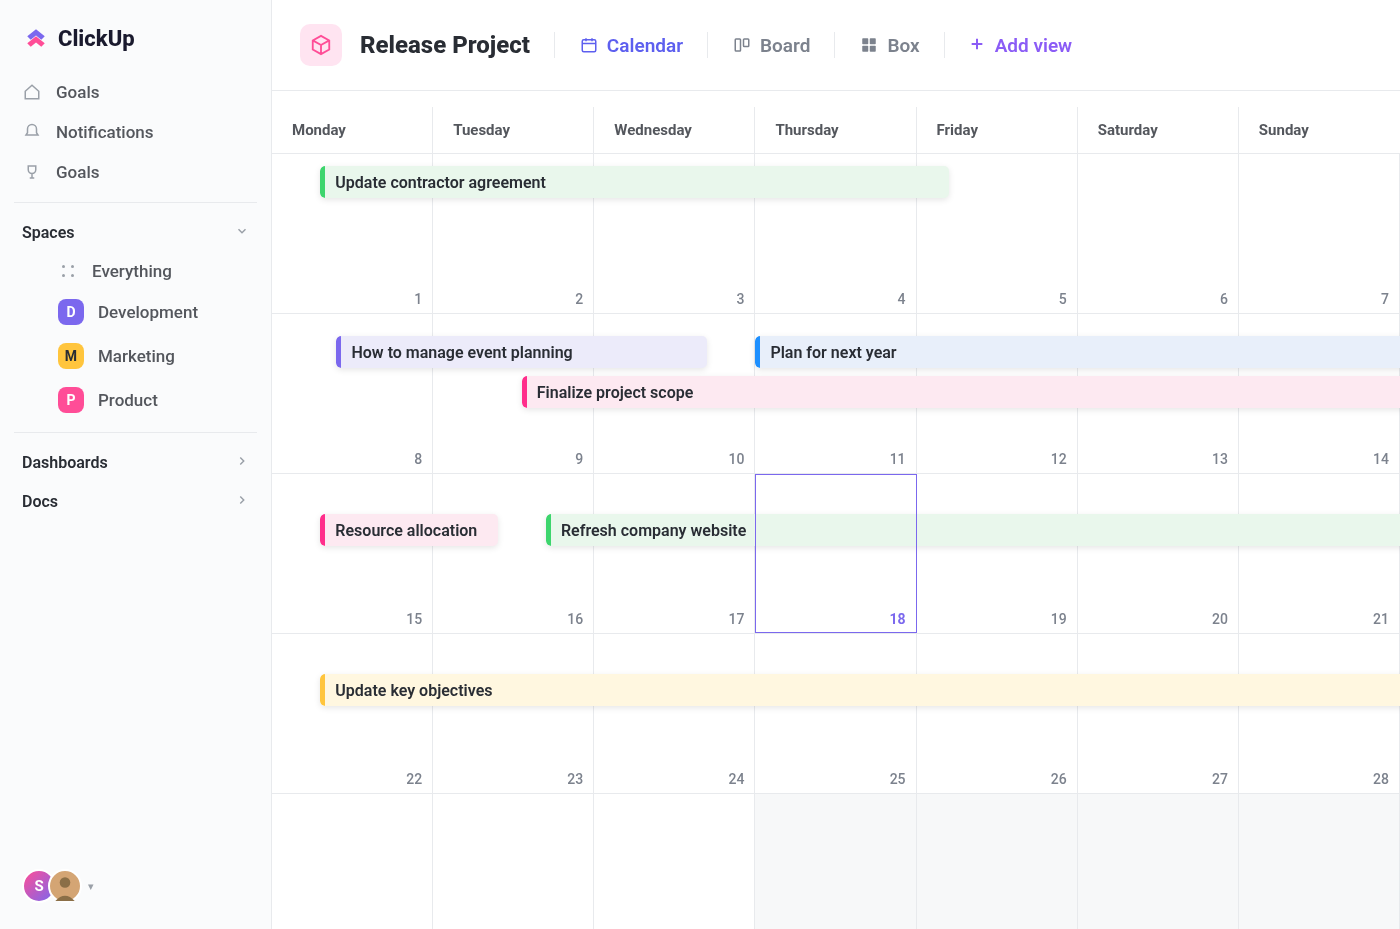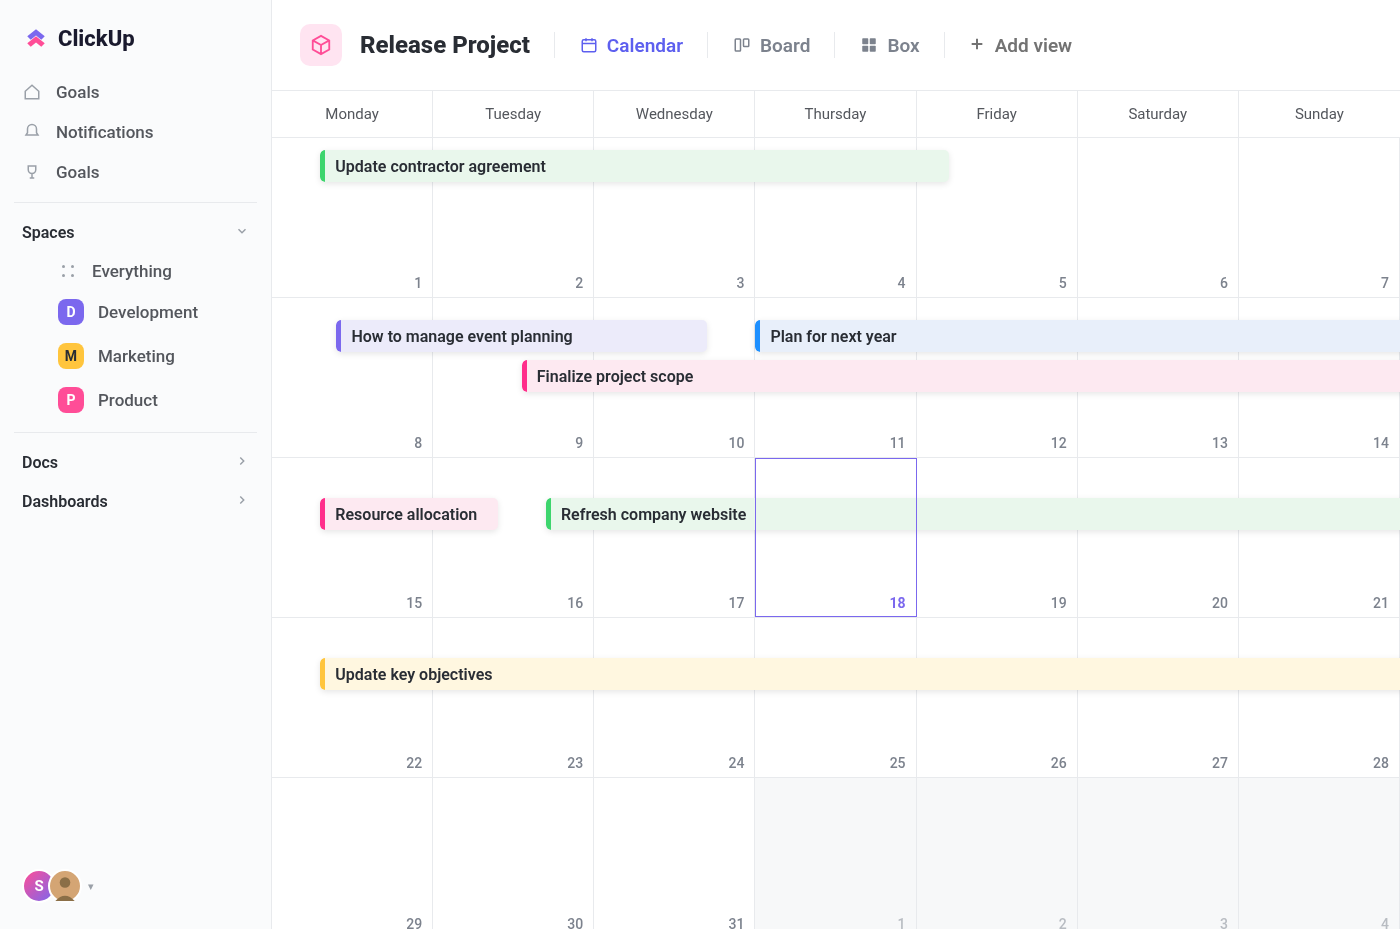--- a/index.html
+++ b/index.html
@@ -23,34 +23,34 @@
 .everything-icon { width: 20px; height: 20px; display: flex; align-items: center; justify-content: center; color: #9aa0a8; }
 .sidebar-footer { margin-top: auto; padding: 14px 22px; display: flex; align-items: center; gap: -6px; }
 .avatar-stack { display: flex; align-items: center; }
 .avatar { width: 34px; height: 34px; border-radius: 50%; border: 2px solid #fff; margin-left: -8px; display: flex; align-items: center; justify-content: center; font-weight: 700; font-size: 15px; }
 .avatar:first-child { margin-left: 0; }
 .avatar.gradient { background: linear-gradient(135deg,#ff4d97,#7b68ee); color: #fff; }
 .avatar.photo { background: #d4a574; }
 .avatar-caret { margin-left: 6px; color: #9aa0a8; font-size: 11px; }
 
 
-.main { flex: 1; display: flex; flex-direction: column; }
+.main { flex: 1; display: flex; flex-direction: column; gap: 16px; }
 .topbar { display: flex; align-items: center; padding: 24px 28px; gap: 18px; border-bottom: 1px solid #e8eaed; }
 .proj-icon { width: 42px; height: 42px; background: #ffe4f1; border-radius: 10px; display: flex; align-items: center; justify-content: center; }
 .proj-title { font-size: 24px; font-weight: 800; color: #292d34; }
 .vdiv { width: 1px; height: 26px; background: #e8eaed; margin: 0 6px; }
 .view-tab { display: flex; align-items: center; gap: 8px; font-size: 19px; font-weight: 600; color: #7c828d; cursor: pointer; }
 .view-tab.active { color: #5d5fef; }
 .view-tab .icon { width: 20px; height: 20px; display: flex; align-items: center; justify-content: center; }
-.add-view { display: flex; align-items: center; gap: 10px; font-size: 19px; font-weight: 600; color: #737373; cursor: pointer; }
+.add-view { display: flex; align-items: center; gap: 10px; font-size: 19px; font-weight: 600; color: #8b5cf6; cursor: pointer; }
 
 
 .calendar { flex: 1; display: flex; flex-direction: column; }
 .day-headers { display: grid; grid-template-columns: repeat(7, 1fr); border-bottom: 1px solid #e8eaed; }
-.day-header { padding: 14px 20px; font-size: 15px; font-weight: 400; color: #54575d; border-right: 1px solid #e8eaed; text-align: center; }
+.day-header { padding: 14px 20px; font-size: 15px; font-weight: 700; color: #54575d; border-right: 1px solid #e8eaed; }
 .day-header:last-child { border-right: none; }
 .weeks { flex: 1; display: flex; flex-direction: column; }
 .week { position: relative; flex: 1; display: grid; grid-template-columns: repeat(7, 1fr); border-bottom: 1px solid #e8eaed; min-height: 160px; }
 .week:last-child { border-bottom: none; }
 .day-cell { border-right: 1px solid #e8eaed; position: relative; }
 .day-cell:last-child { border-right: none; }
 .day-cell.outside { background: #f7f8f9; }
 .day-cell.today { outline: 1px solid #7b68ee; outline-offset: -1px; z-index: 1; }
 .day-num { position: absolute; bottom: 6px; right: 10px; font-size: 14px; color: #7c828d; font-weight: 500; }
 .day-cell.today .day-num { color: #7b68ee; font-weight: 700; margin-top: 44px; }
@@ -130,27 +130,27 @@
     <span>Marketing</span>
   </div>
   <div class="space-item">
     <span class="space-badge pink">P</span>
     <span>Product</span>
   </div>
 
   <div class="section-divider"></div>
 
   <div class="section-header">
-    <span>Docs</span>
+    <span>Dashboards</span>
     <span class="chevron"><svg width="14" height="14" viewBox="0 0 24 24" fill="none" stroke="currentColor" stroke-width="2.5">
           <path d="M9 6l6 6-6 6"></path>
         </svg></span>
   </div>
   <div class="section-header">
-    <span>Dashboards</span>
+    <span>Docs</span>
     <span class="chevron"><svg width="14" height="14" viewBox="0 0 24 24" fill="none" stroke="currentColor" stroke-width="2.5">
           <path d="M9 6l6 6-6 6"></path>
         </svg></span>
   </div>
 
   <div class="sidebar-footer">
     <div class="avatar-stack">
       <div class="avatar gradient">S</div>
       <div class="avatar photo">
         <svg width="34" height="34" viewBox="0 0 34 34">

